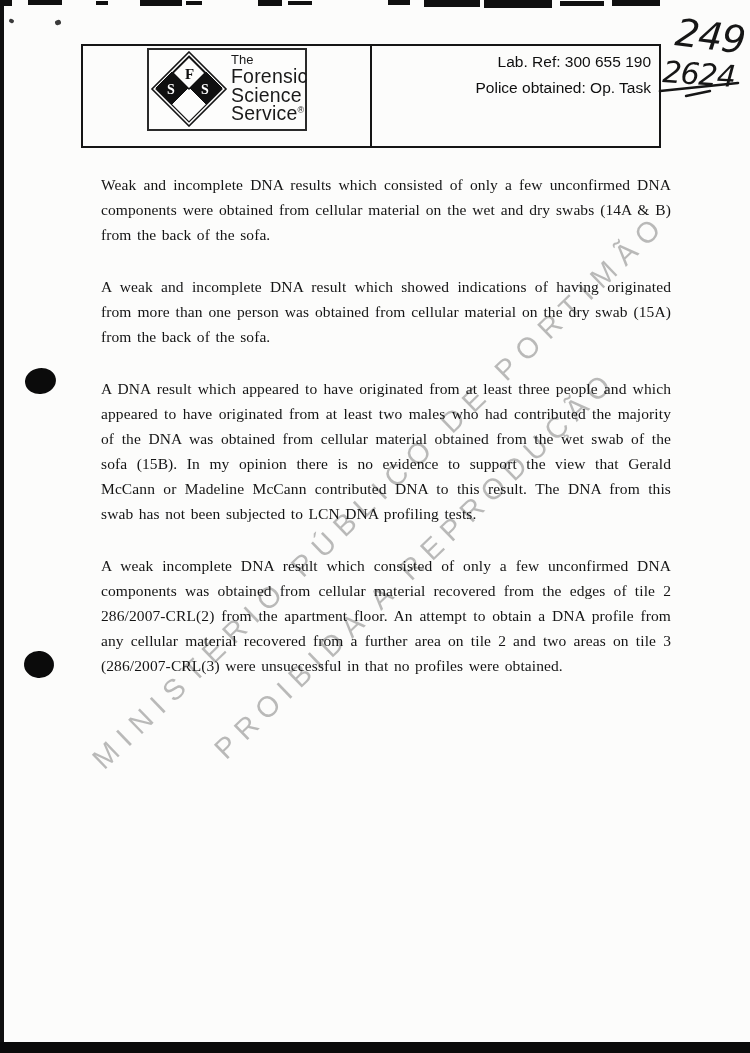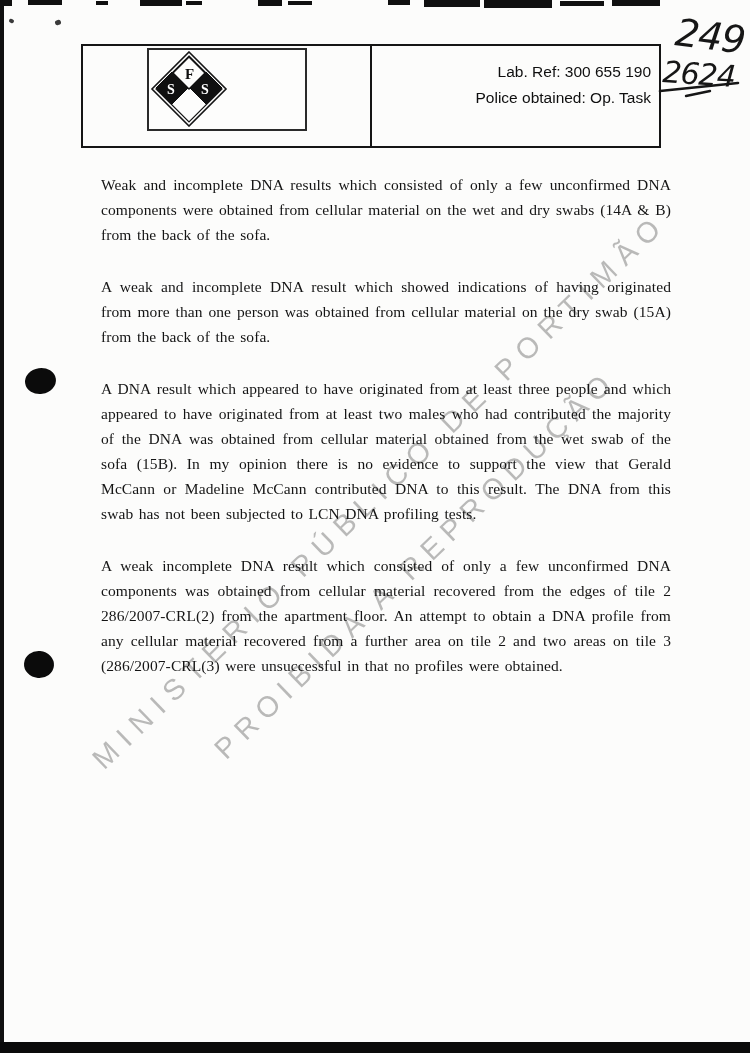--- a/index.html
+++ b/index.html
@@ -29,21 +29,21 @@
   .sp2{left:55px;top:20px;width:6px;height:5px;transform:rotate(-15deg);}
   .hole{position:absolute;background:#0b0b0b;border-radius:50%;}
   .hole1{left:25px;top:368px;width:31px;height:26px;transform:rotate(-8deg);}
   .hole2{left:24px;top:651px;width:30px;height:27px;transform:rotate(5deg);}
   
   .header-box{
     position:absolute;left:81px;top:44px;width:576px;height:100px;
     border:2px solid #151515;
   }
   .header-divider{position:absolute;left:287px;top:0;height:100%;width:0;border-left:2px solid #151515;}
-  .refs{position:absolute;left:292px;top:13px;right:8px;text-align:right;}
+  .refs{position:absolute;left:292px;top:3px;right:8px;text-align:right;}
   .ref-line{font-size:15.5px;line-height:26.3px;color:#0f0f0f;white-space:nowrap;}
   .logo-box{
     position:absolute;left:147px;top:48px;width:156px;height:79px;
     border:2px solid #2a2a2a;background:#fdfdfc;
   }
   .logo-diamond{position:absolute;left:1px;top:1px;}
   .logo-text{position:absolute;left:82px;top:3px;color:#1a1a1a;}
   .logo-the{font-size:13px;line-height:14px;}
   .logo-name{font-size:19.5px;line-height:18.5px;letter-spacing:0.2px;white-space:nowrap;}
   .reg{font-size:9px;vertical-align:super;line-height:0;}
@@ -108,20 +108,26 @@
     <svg class="logo-diamond" width="78" height="76" viewBox="0 0 78 76">
       <polygon points="39,1 76,38 39,75 2,38" fill="none" stroke="#141414" stroke-width="1.6"></polygon>
       <polygon points="39,5 72,38 39,71 6,38" fill="none" stroke="#141414" stroke-width="1.2"></polygon>
       <polygon points="39,6 55,22 39,38 23,22" fill="#fdfdfc" stroke="#141414" stroke-width="1.4"></polygon>
       <polygon points="22,21 38,37 22,53 6,37" fill="#101010" stroke="#101010" stroke-width="1"></polygon>
       <polygon points="56,21 72,37 56,53 40,37" fill="#101010" stroke="#101010" stroke-width="1"></polygon>
       <text x="35" y="28" font-family="Liberation Serif, serif" font-weight="bold" font-size="15" fill="#101010">F</text>
       <text x="17" y="43" font-family="Liberation Serif, serif" font-weight="bold" font-size="14" fill="#ffffff">S</text>
       <text x="51" y="43" font-family="Liberation Serif, serif" font-weight="bold" font-size="14" fill="#ffffff">S</text>
     </svg>
+    <div class="logo-text">
+      <div class="logo-the">The</div>
+      <div class="logo-name">Forensic</div>
+      <div class="logo-name">Science</div>
+      <div class="logo-name"><span>Service</span><span class="reg">®</span></div>
+    </div>
   </div>
 
   <div class="body-text">
     <p>Weak and incomplete DNA results which consisted of only a few unconfirmed DNA components were obtained from cellular material on the wet and dry swabs (14A &amp; B) from the back of the sofa.</p>
     <p>A weak and incomplete DNA result which showed indications of having originated from more than one person was obtained from cellular material on the dry swab (15A) from the back of the sofa.</p>
     <p>A DNA result which appeared to have originated from at least three people and which appeared to have originated from at least two males who had contributed the majority of the DNA was obtained from cellular material obtained from the wet swab of the sofa (15B). In my opinion there is no evidence to support the view that Gerald McCann or Madeline McCann contributed DNA to this result. The DNA from this swab has not been subjected to LCN DNA profiling tests.</p>
     <p>A weak incomplete DNA result which consisted of only a few unconfirmed DNA components was obtained from cellular material recovered from the edges of tile 2 286/2007-CRL(2) from the apartment floor. An attempt to obtain a DNA profile from any cellular material recovered from a further area on tile 2 and two areas on tile 3 (286/2007-CRL(3) were unsuccessful in that no profiles were obtained.</p>
   </div>
 
   <svg class="handwriting" width="120" height="130" viewBox="0 0 120 130">

